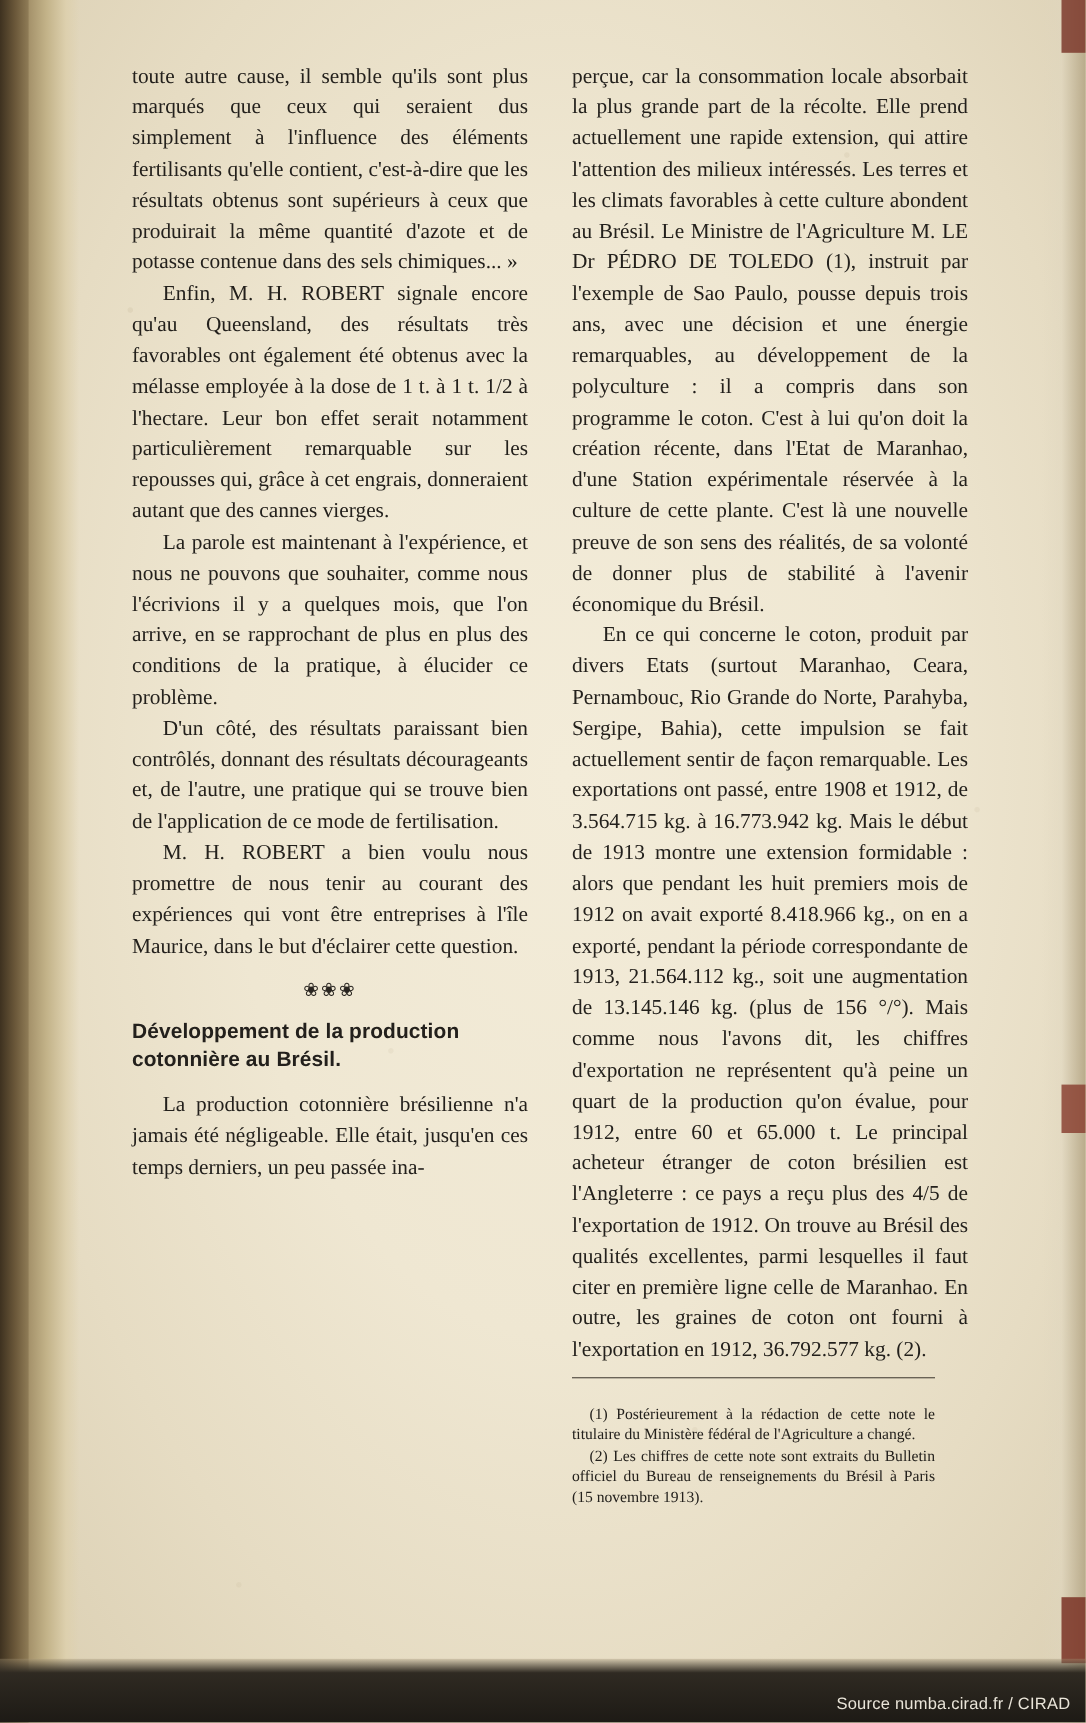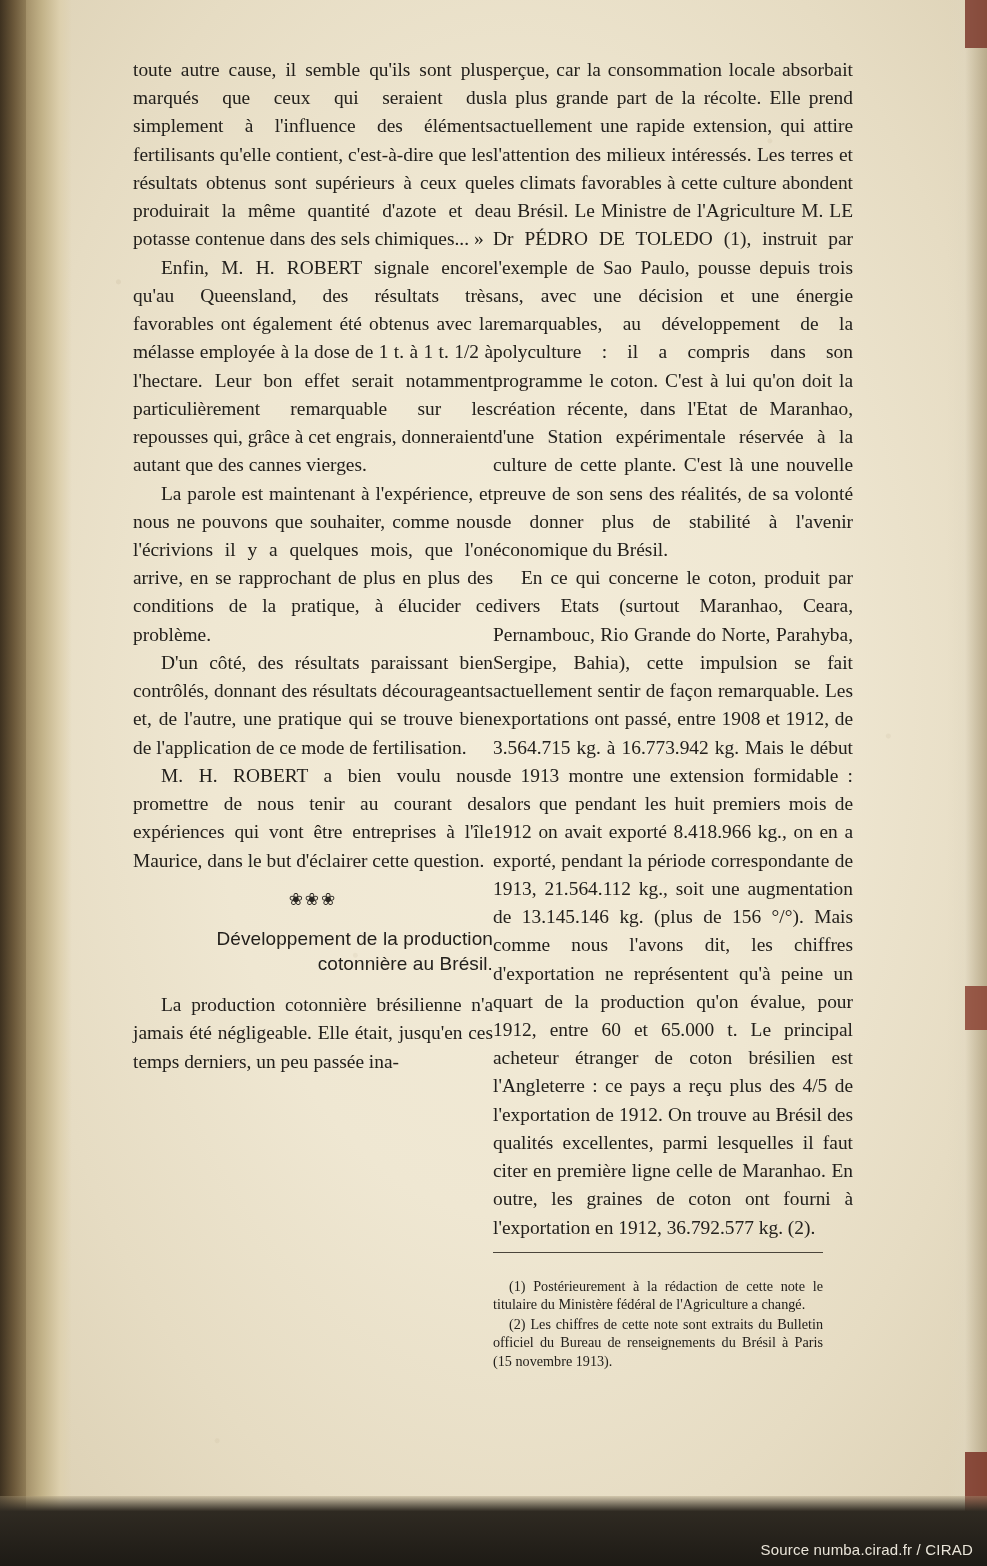--- a/index.html
+++ b/index.html
@@ -52,21 +52,21 @@
     opacity: .85;
   }
   #edge-mark-top { top: 0; height: 48px; }
   #edge-mark-mid { top: 986px; height: 44px; background:#8b4334; }
   #edge-mark-bot { top: 1452px; height: 60px; background:#7a3326; }
 
   
   #bottom-bar {
     position: absolute;
     left: 0; bottom: 0;
-    width: 100%; height: 70px;
+    width: 100%; height: 58px;
     background: linear-gradient(to bottom, rgba(170,155,124,.35) 0%, #2f2a22 22%, #1d1a15 100%);
   }
   #source-credit {
     position: absolute;
     right: 14px;
     bottom: 8px;
     color: #e9e4d8;
     font-family: "Liberation Sans", sans-serif;
     font-size: 15px;
     letter-spacing: .2px;
@@ -110,21 +110,21 @@
     letter-spacing: 1.6px;
     transform: translateX(-6px);
   }
   #running-head .issue {
     font-size: 17px;
     letter-spacing: .3px;
   }
 
   .columns {
     display: flex;
-    margin-left: 13px;
+    gap: 40px;
   }
   .col {
     width: 360px;
   }
   p.body {
     margin: 0;
     font-size: 19.4px;
     line-height: 1.455;
     text-align: justify;
     text-indent: 28px;
@@ -141,22 +141,22 @@
   .ornament {
     text-align: center;
     font-size: 17px;
     letter-spacing: 2px;
     margin: 14px 0 16px 0;
     color: #2a2621;
   }
   h2.section-title {
     font-family: "Liberation Sans", sans-serif;
     font-size: 19px;
-    font-weight: normal;
-    text-align: right;
+    font-weight: bold;
+    text-align: left;
     line-height: 1.35;
     margin: 0 0 14px 0;
     letter-spacing: .1px;
   }
   .notes {
     margin-top: 10px;
     border-top: 1px solid #4a443a;
     padding-top: 24px;
     width: 330px;
   }

